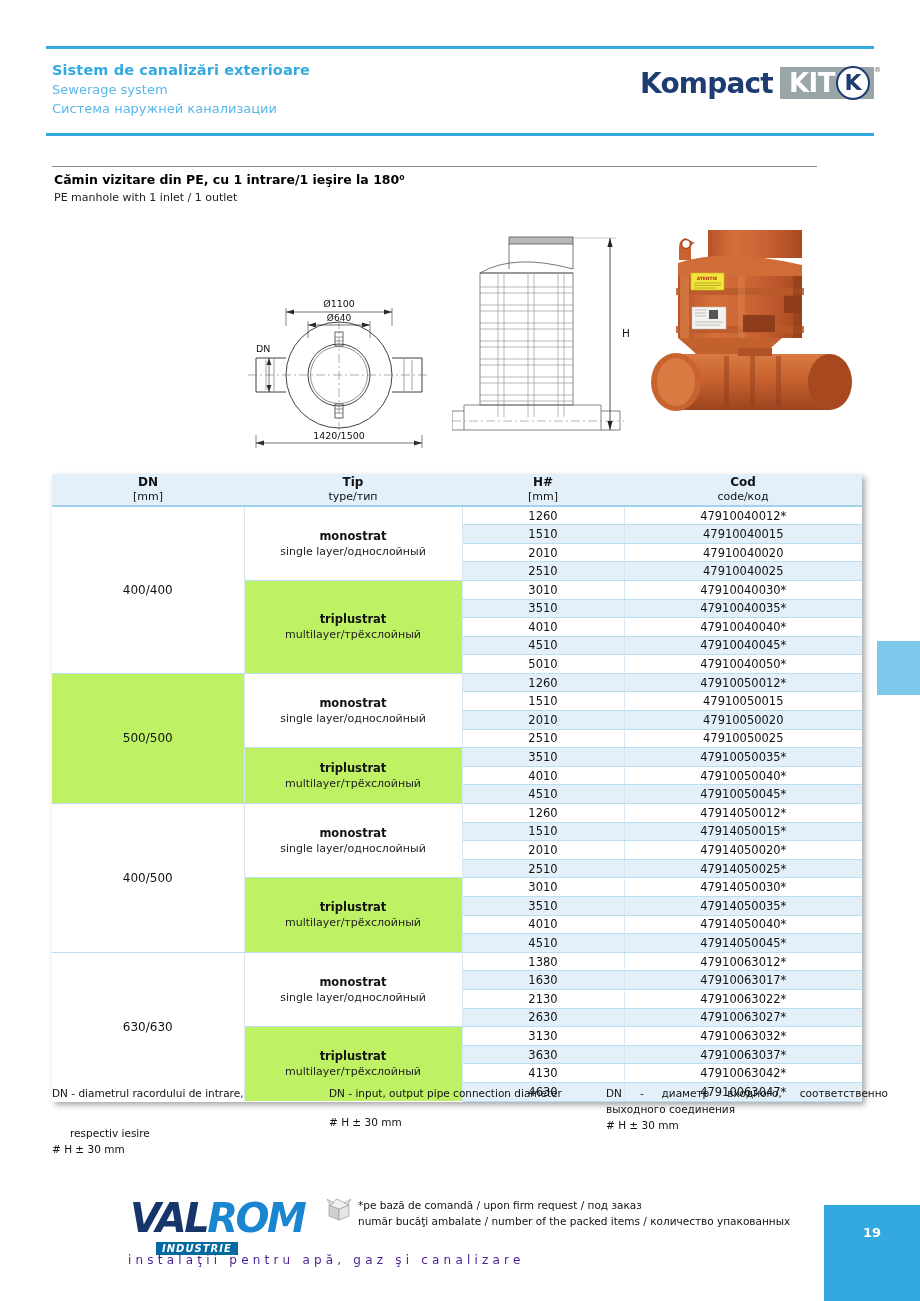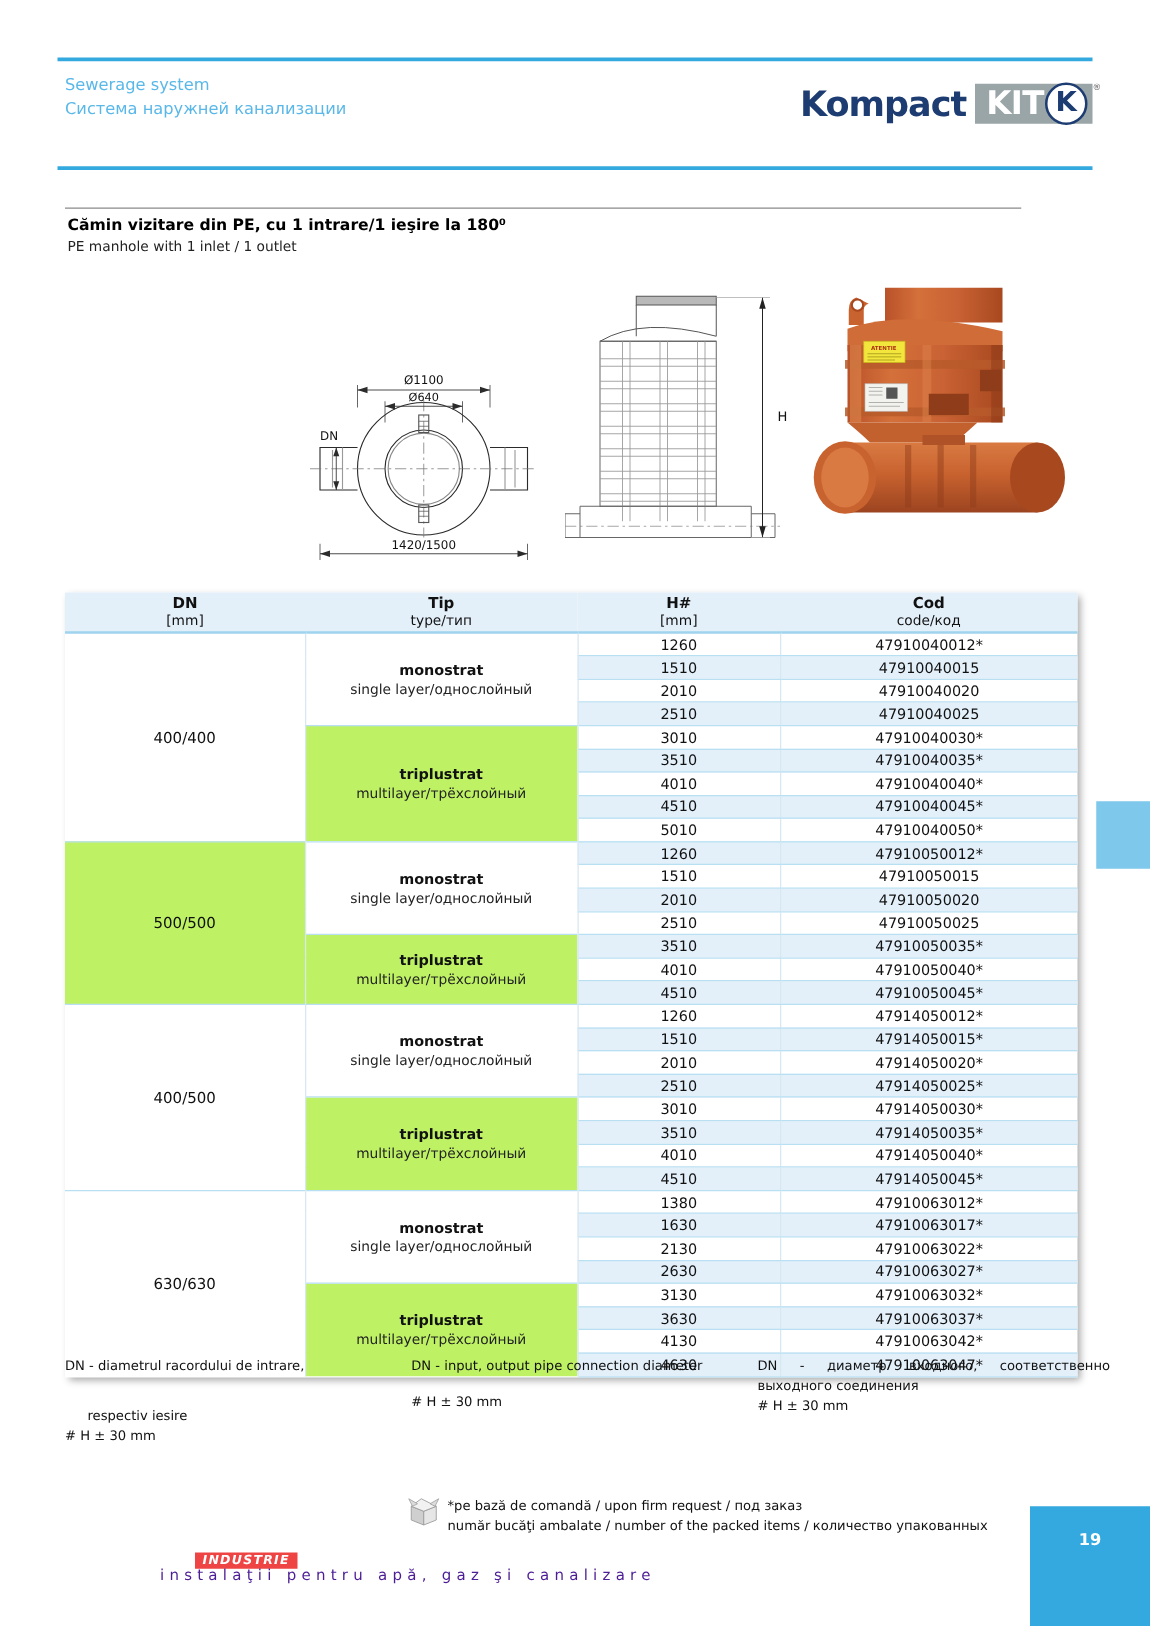--- a/index.html
+++ b/index.html
@@ -103,40 +103,41 @@
   
   #footer-note { position:absolute; left:358px; top:1198px; width:480px; font-size:10.5px; color:#111; line-height:1.5; }
   #box-icon { position:absolute; left:325px; top:1196px; }
 
   #valrom { position:absolute; left:130px; top:1198px; width:300px; height:70px; }
   #valrom-word { font-family:"DejaVu Sans", sans-serif; font-size:40px; font-weight:bold; letter-spacing:-2.5px; line-height:1; }
   #vr-val { color:#15356b; font-style:italic; }
   #vr-rom { color:#1b86d0; font-style:italic; }
   #vr-industrie {
     position:absolute; left:26px; top:44px; font-size:10px; font-weight:bold; font-style:italic;
-    color:#ffffff; background:#ef4444; padding:1px 6px; letter-spacing:1px;
+    color:#ffffff; background:#0369a1; padding:1px 6px; letter-spacing:1px;
   }
   #valrom-tagline {
     position:absolute; left:128px; top:1253px; font-size:12px; color:#4c1d95;
     letter-spacing:4.2px; font-weight:normal;
   }
   #page-num {
     position:absolute; left:824px; top:1205px; width:96px; height:96px;
     background:#34a9e0; color:#ffffff; font-size:13px; font-weight:bold;
     display:flex; align-items:flex-start; justify-content:center; padding-top:20px;
   }
 </style>
 </head>
 <body>
 
 <div id="header-band">
   <div class="rule-top"></div>
   <div class="rule-bottom"></div>
 
   <div id="header-titles">
+    <div id="title-ro">Sistem de canalizări exterioare</div>
     <div id="title-en">Sewerage system</div>
     <div id="title-ru">Система наружней канализации</div>
   </div>
 
   <div id="kompact-logo">
     <span id="kompact-word">Kompact</span>
     <span id="kit-box">
       <span id="kit-word">KIT</span>
       <span id="kit-circle">K</span>
       <span id="kit-reg">®</span>
@@ -521,18 +522,21 @@
   <path d="M2 3 L9 7 L5 9 Z" fill="#dcdcdc" stroke="#9a9a9a" stroke-width="0.6"></path>
   <path d="M26 3 L19 7 L23 9 Z" fill="#dcdcdc" stroke="#9a9a9a" stroke-width="0.6"></path>
 </svg>
 
 <div id="footer-note">
   <div>*pe bază de comandă / upon firm request / под заказ</div>
   <div>număr bucăţi ambalate / number of the packed items / количество упакованных</div>
 </div>
 
 <div id="valrom">
+  <div id="valrom-word">
+    <span id="vr-val">VAL</span><span id="vr-rom">ROM</span>
+  </div>
   <div id="vr-industrie">INDUSTRIE</div>
 </div>
 
 <div id="valrom-tagline">instalaţii pentru apă, gaz şi canalizare</div>
 
 <div id="page-num">19</div>
 
 </body></html>

